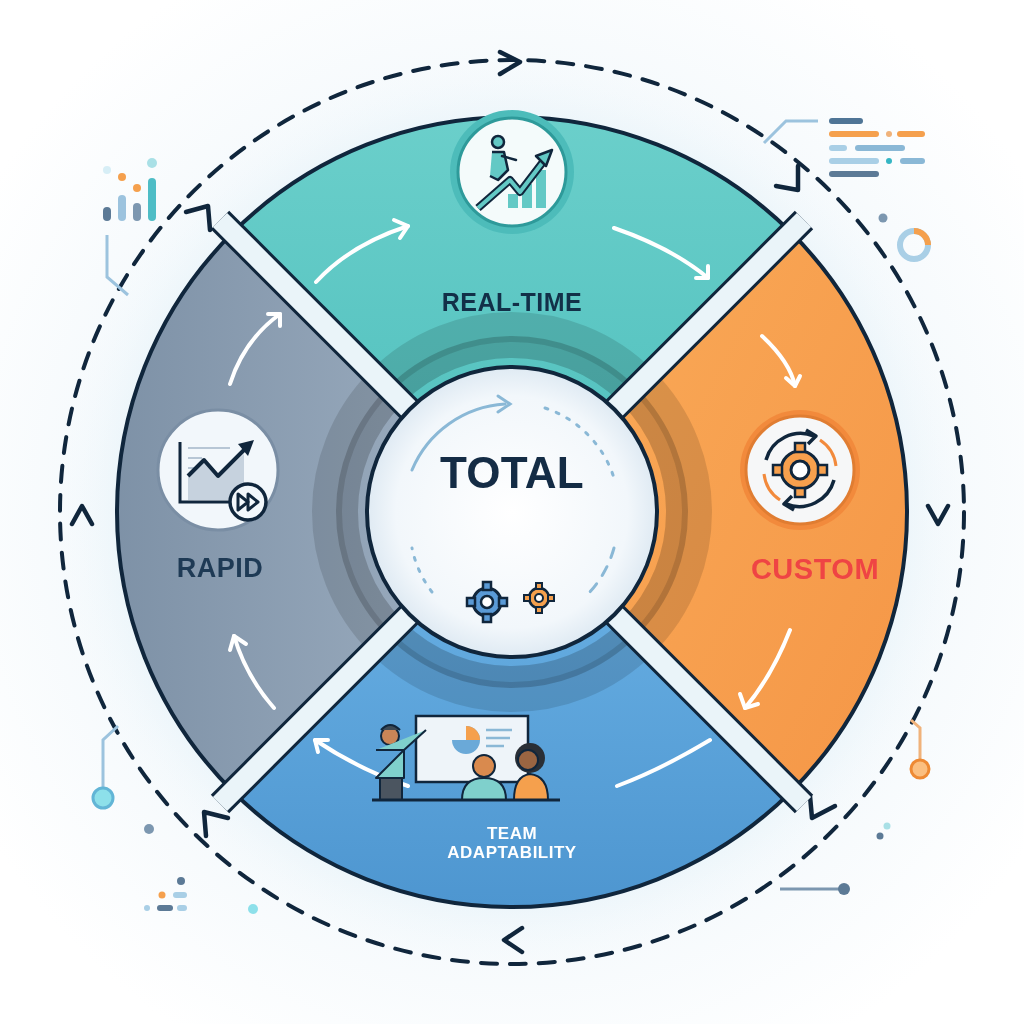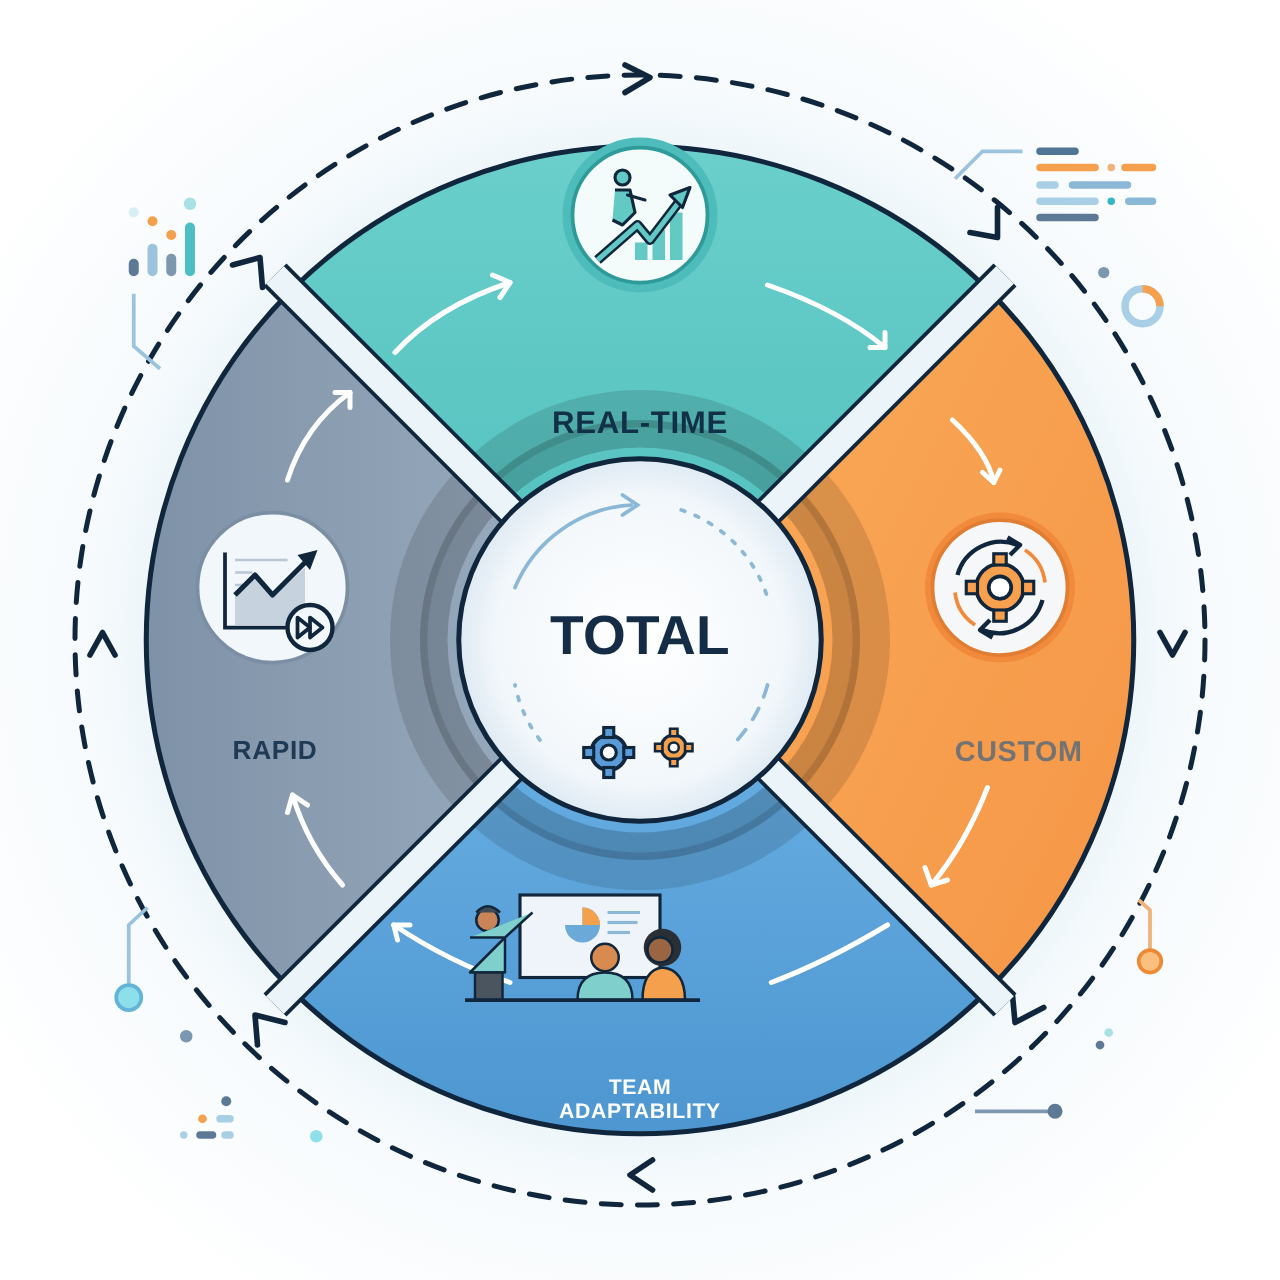--- a/index.html
+++ b/index.html
@@ -5,26 +5,26 @@
     html, body { margin: 0; padding: 0; }
     body {
       width: 1024px; height: 1024px; overflow: hidden;
       background: radial-gradient(circle at 50% 50%, #e6f1f8 0%, #f4f9fc 55%, #ffffff 85%);
       font-family: "Liberation Sans", "DejaVu Sans", sans-serif;
     }
     .stage { position: relative; width: 1024px; height: 1024px; }
     svg.main { position: absolute; left: 0; top: 0; }
     .label {
       position: absolute; text-align: center; font-weight: 700;
-      letter-spacing: 0.5px; line-height: 1.12; text-transform: uppercase; margin-top: 36px;
+      letter-spacing: 0.5px; line-height: 1.12; text-transform: uppercase;
     }
     .label span { display: block; }
     .lbl-top { left: 362px; top: 288px; width: 300px; font-size: 25px; color: #123048; }
-    .lbl-right { left: 700px; top: 553px; width: 230px; font-size: 23px; color: #737373; }
-    .lbl-left { left: 140px; top: 553px; width: 160px; font-size: 21px; color: #1e3a55; }
+    .lbl-right { left: 700px; top: 553px; width: 230px; font-size: 29px; color: #ef4444; }
+    .lbl-left { left: 140px; top: 553px; width: 160px; font-size: 27px; color: #1e3a55; }
     .lbl-bottom { left: 362px; top: 824px; width: 300px; font-size: 17px; color: #ffffff; }
     .lbl-center { left: 392px; top: 448px; width: 240px; font-size: 44px; color: #142c45; line-height: 1.15; letter-spacing: 0.3px; }
   </style>
 </head>
 <body>
 
 <div class="stage">
 
   <svg class="main" width="1024" height="1024" viewBox="0 0 1024 1024">
     <defs>

